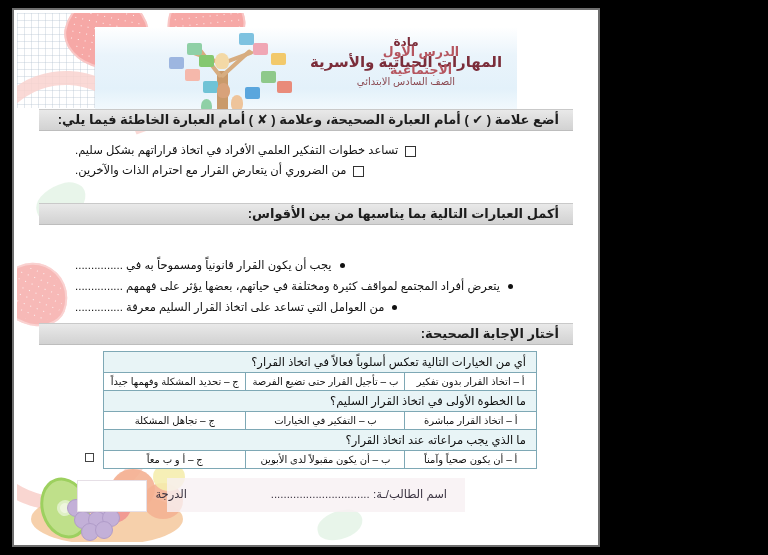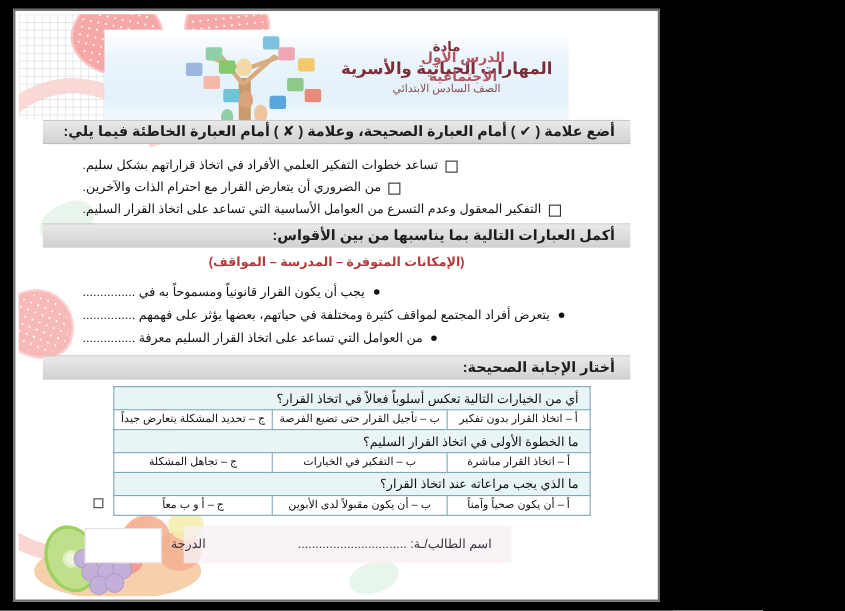--- a/index.html
+++ b/index.html
@@ -298,29 +298,24 @@
 
       <div class="stmt-list" style="top:130px;">
         <div class="stmt">
           <span class="cbox"></span>
           <span>تساعد خطوات التفكير العلمي الأفراد في اتخاذ قراراتهم بشكل سليم.</span>
         </div>
         <div class="stmt">
           <span class="cbox"></span>
           <span>من الضروري أن يتعارض القرار مع احترام الذات  والآخرين.</span>
         </div>
-        <div class="stmt">
-          <span class="cbox"></span>
-          <span>التفكير المعقول وعدم التسرع من العوامل الأساسية التي تساعد على اتخاذ القرار السليم.</span>
-        </div>
       </div>
 
       <div class="secbar" style="top:190px;">أكمل العبارات التالية بما يناسبها من  بين الأقواس:</div>
 
-      <div class="hint" style="top:218px;">(الإمكانات المتوفرة  –  المدرسة – المواقف)</div>
 
       <div class="bul-list" style="top:245px;">
         <div class="bul">
           <span class="dot"></span>
           <span>يجب أن يكون القرار  قانونياً ومسموحاً به في ...............</span>
         </div>
         <div class="bul">
           <span class="dot"></span>
           <span>يتعرض أفراد المجتمع لمواقف كثيرة ومختلفة في حياتهم، بعضها يؤثر  على  فهمهم ...............</span>
         </div>
@@ -346,21 +341,21 @@
       </div>
 
       <table class="mcq" style="top:338px;">
         <tbody>
           <tr>
             <td class="q" colspan="3">أي من الخيارات التالية تعكس أسلوباً فعالاً في اتخاذ القرار؟</td>
           </tr>
           <tr>
             <td class="opt" style="width:33.4%">أ – اتخاذ القرار بدون تفكير</td>
             <td class="opt" style="width:33.3%">ب – تأجيل القرار حتى تضيع الفرصة</td>
-            <td class="opt" style="width:33.3%">ج – تحديد المشكلة يتعارض جيداً</td>
+            <td class="opt" style="width:33.3%">ج – تحديد المشكلة وفهمها جيداً</td>
           </tr>
           <tr>
             <td class="q" colspan="3">ما الخطوة الأولى في اتخاذ القرار السليم؟</td>
           </tr>
           <tr>
             <td class="opt">أ – اتخاذ القرار مباشرة</td>
             <td class="opt">ب – التفكير في الخيارات</td>
             <td class="opt">ج – تجاهل المشكلة</td>
           </tr>
           <tr>

